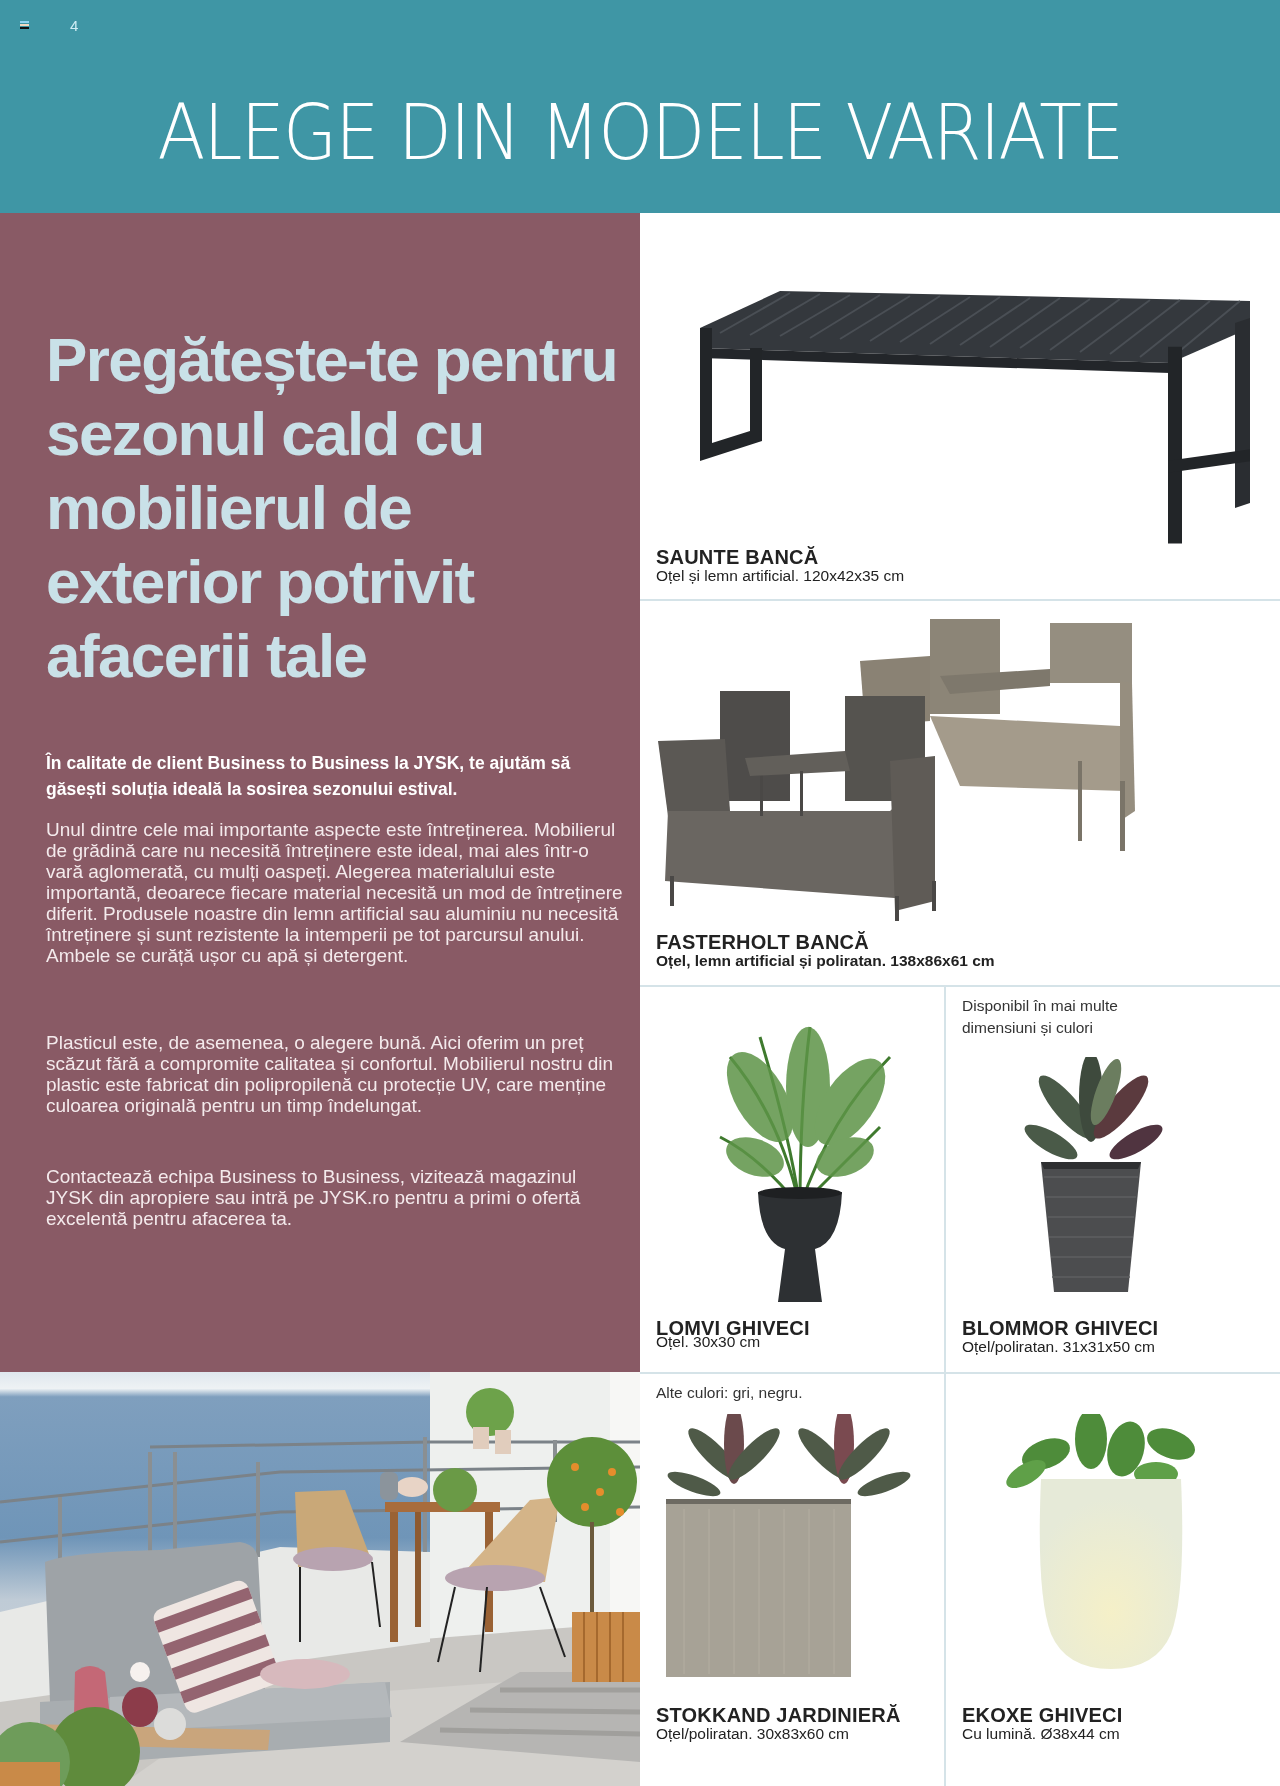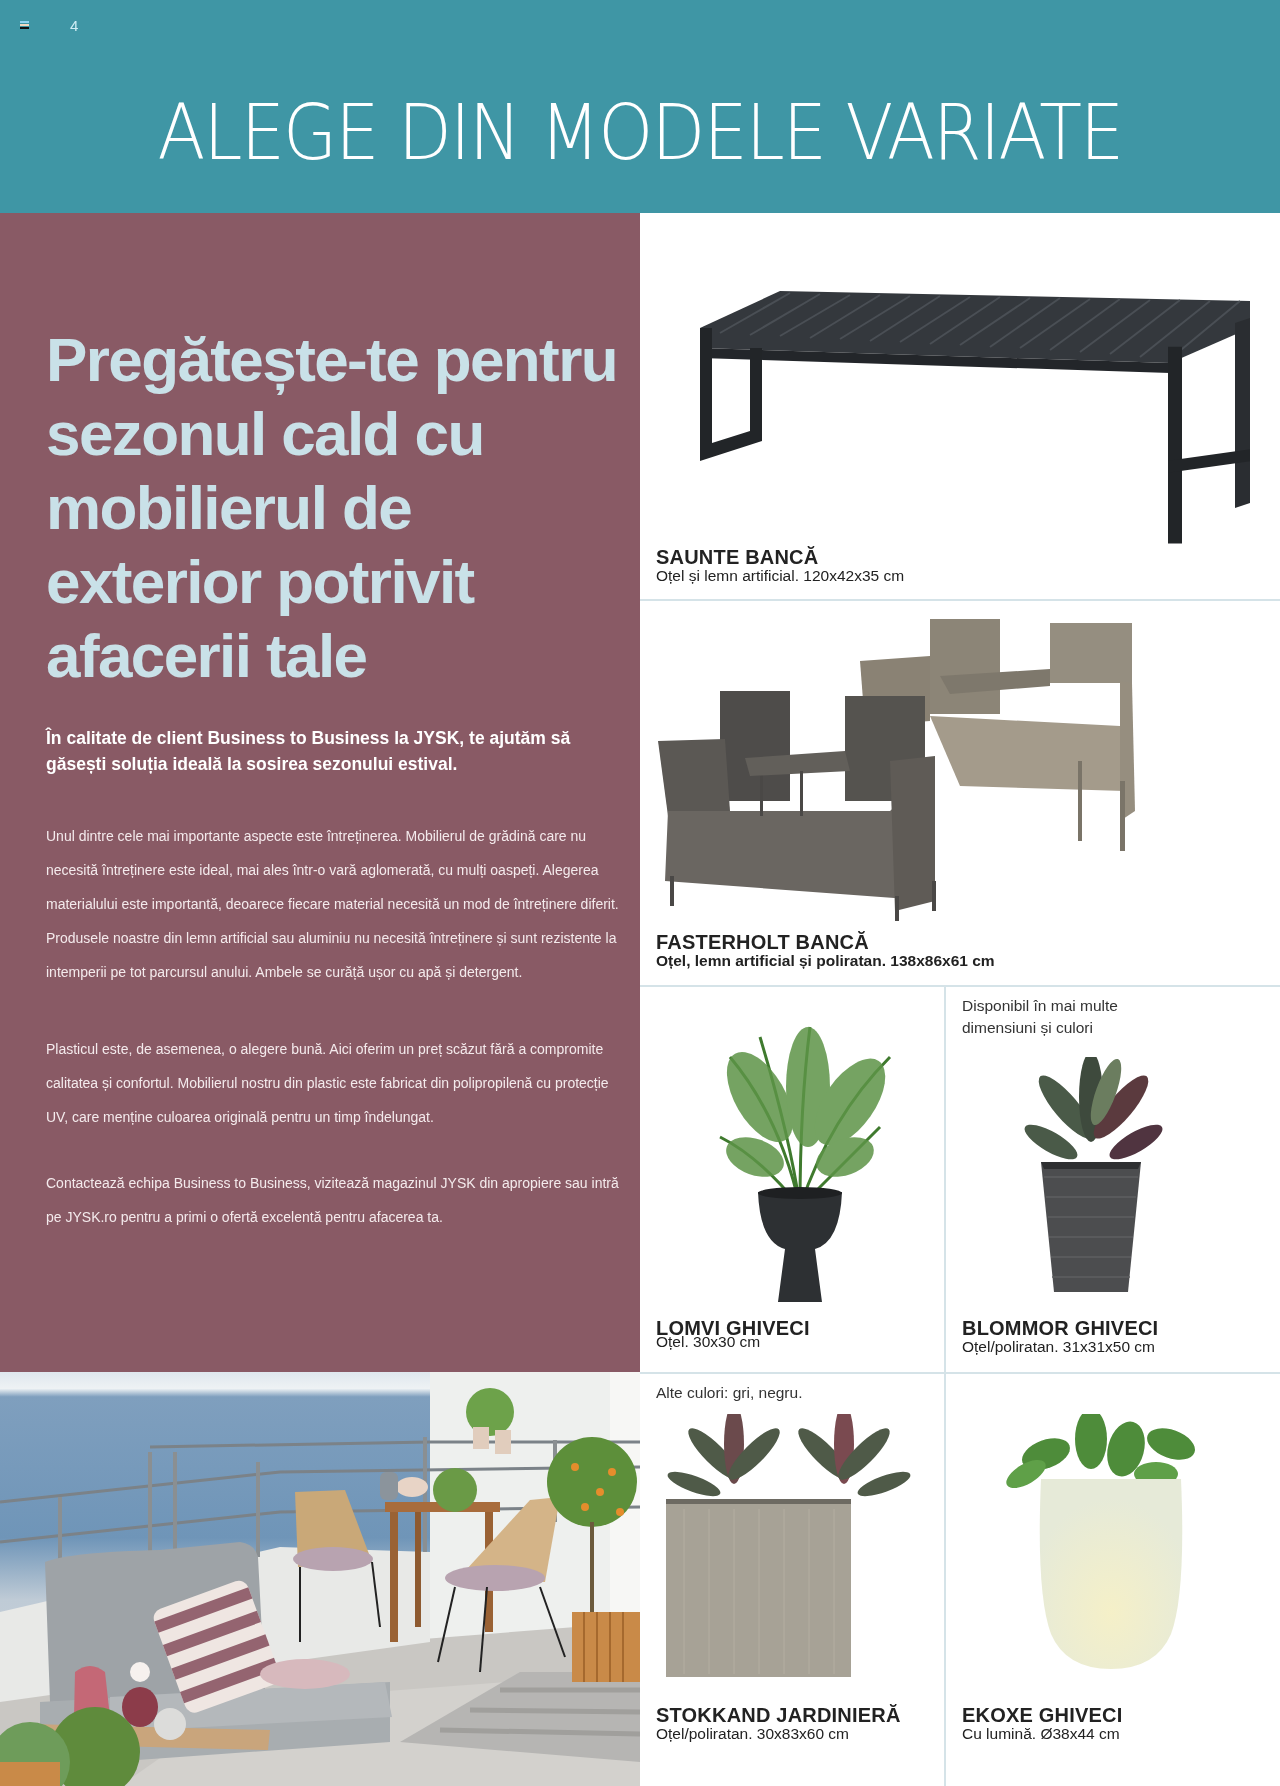--- a/index.html
+++ b/index.html
@@ -25,26 +25,26 @@
   .left-panel {
     position: absolute; left: 0; top: 213px; width: 640px; height: 1159px;
     background: #895a65;
   }
   .headline {
     position: absolute; left: 46px; top: 110px; width: 580px;
     color: #c9e1e8; font-size: 62px; font-weight: 700; line-height: 74px;
     letter-spacing: -1.6px;
   }
   .intro {
-    position: absolute; left: 46px; top: 512px; width: 570px;
+    position: absolute; left: 46px; top: 537px; width: 570px;
     color: #ffffff; font-size: 17.5px; font-weight: 700; line-height: 26px;
   }
   .para {
     position: absolute; left: 46px; width: 580px;
-    color: #f4eaec; font-size: 14px; line-height: 34px;
+    color: #f4eaec; font-size: 19px; line-height: 21px;
   }
   .p1 { top: 606px; }
   .p2 { top: 819px; }
   .p3 { top: 953px; }
 
   .lifestyle-photo {
     position: absolute; left: 0; top: 1372px; width: 640px; height: 414px;
     overflow: hidden; background: linear-gradient(180deg, #dfe7ee 0%, #eef2f4 4%, #7f9fbe 6%, #6f95b8 40%, #bfcbd6 55%, #d7d9db 100%);
   }
 

